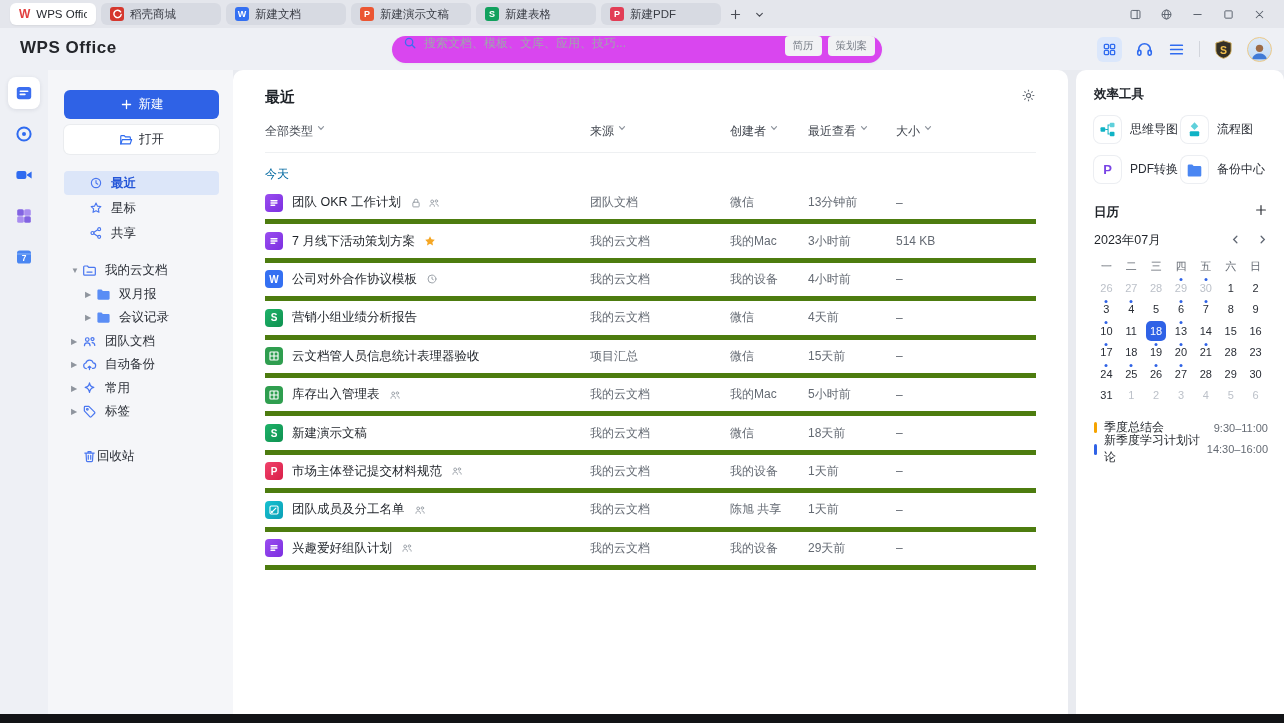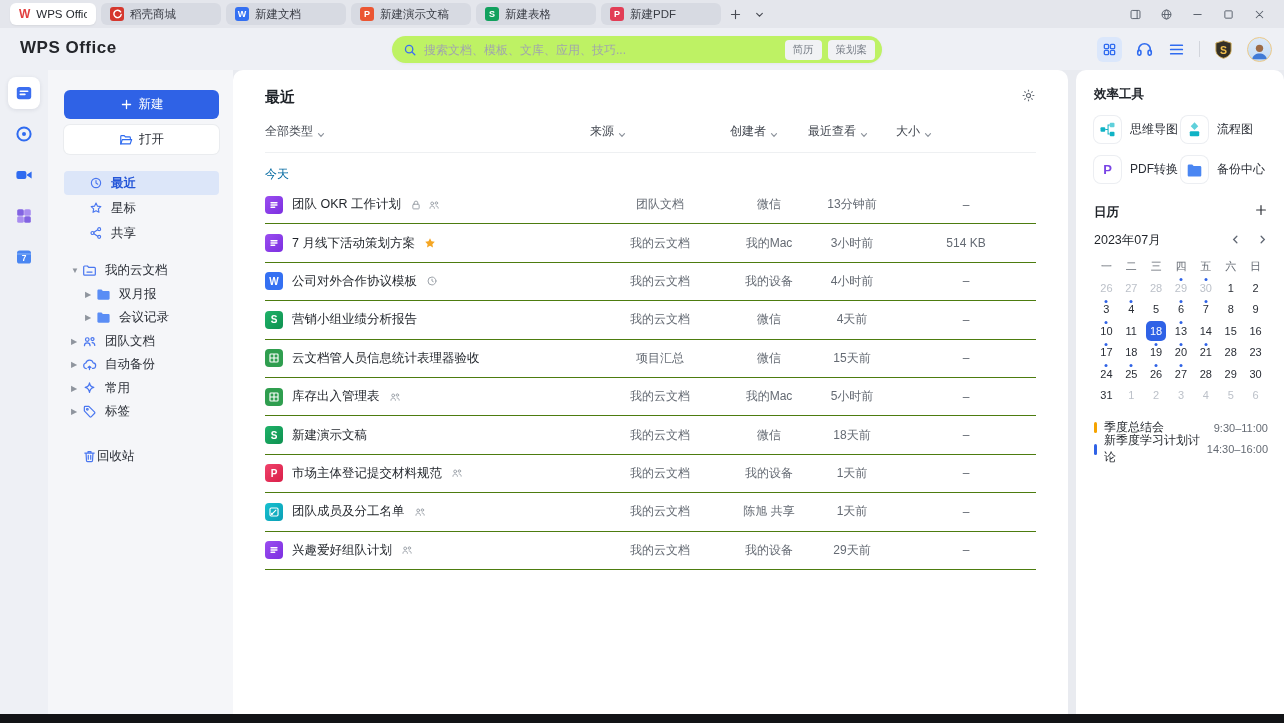--- a/index.html
+++ b/index.html
@@ -16,21 +16,21 @@
   .lt { color:#fff; font-size:9px; font-weight:700; font-style:normal; line-height:1; }
   .tb-btn { width:20px; height:20px; display:flex; align-items:center; justify-content:center; color:#4a4d55; margin-left:4px; }
   .tb-btn svg { width:13px; height:13px; }
   .wincontrols { margin-left:auto; display:flex; align-items:center; gap:17px; color:#5c636e; padding-right:8px; }
   .wincontrols span { width:14px; height:14px; display:flex; align-items:center; justify-content:center; }
   .wincontrols svg { width:13px; height:13px; }
 
   
   .appheader { height:42px; background:#eef0f5; position:relative; }
   .logo { position:absolute; left:20px; top:10px; font-size:17px; font-weight:700; letter-spacing:.5px; color:#24262b; }
-  .searchwrap { position:absolute; left:392px; top:8px; width:490px; height:27px; background:#bef264; border-radius:14px; display:flex; align-items:center; padding:0 7px 0 11px; box-shadow:0 1px 3px rgba(40,50,80,.05); }
+  .searchwrap { position:absolute; left:392px; top:8px; width:490px; height:27px; background:#d946ef; border-radius:14px; display:flex; align-items:flex-start; padding:0 7px 0 11px; box-shadow:0 1px 3px rgba(40,50,80,.05); }
   .searchwrap svg.mag { width:14px; height:14px; flex:none; color:#3c6ef0; }
   .searchwrap input { border:none; outline:none; flex:1; font-size:12px; margin-left:7px; color:#333; background:transparent; font-family:inherit; }
   .searchwrap input::placeholder { color:#a0a5ad; }
   .chip { background:#f1f2f4; border-radius:4px; font-size:10.5px; color:#777d86; padding:3px 8px; margin-left:6px; cursor:default; }
   .header-actions { position:absolute; right:12px; top:0; height:42px; display:flex; align-items:center; gap:13px; }
   .hbtn { display:flex; align-items:center; justify-content:center; }
   .apps-btn { width:25px; height:25px; background:#dbe7fb; border-radius:6px; }
   .apps-btn svg { width:15px; height:15px; color:#2f6bf0; }
   .hd-ic svg { width:19px; height:19px; color:#2f6bf0; }
   .hdivider { width:1px; height:16px; background:#d2d5dc; }
@@ -67,24 +67,24 @@
   .workarea { flex:1; display:flex; background:#e9ebf0; }
   .maincard { width:835px; flex:none; background:#fff; border-radius:10px 10px 0 0; padding:18px 32px 0 32px; }
   .gapcol { width:8px; flex:none; }
   .rightcard { flex:1; background:#fff; border-radius:10px 10px 0 0; padding:16px 16px 0 18px; }
 
   
   .main-title-row { display:flex; justify-content:space-between; align-items:center; }
   .main-title { font-size:15px; font-weight:700; }
   .gear { color:#646a73; } .gear svg { width:15px; height:15px; }
   .filters { display:grid; grid-template-columns:325px 140px 78px 88px 1fr; align-items:center; height:42px; border-bottom:1px solid #eef0f2; margin-top:4px; }
-  .filter { font-size:12px; color:#41464f; display:flex; align-items:flex-end; gap:3px; cursor:default; }
+  .filter { font-size:12px; color:#41464f; display:flex; align-items:flex-start; gap:3px; cursor:default; }
   .filter svg { width:10px; height:10px; color:#8f959e; }
   .today { font-size:12px; color:#0369a1; margin:13px 0 3px; }
-  .filerow { display:grid; grid-template-columns:325px 140px 78px 88px 1fr; align-items:center; height:38.4px; border-bottom:1px solid #4d7c0f; font-size:12px; color:#646a73; cursor:default;text-align:center; }
+  .filerow { display:grid; grid-template-columns:325px 140px 78px 88px 1fr; align-items:center; height:38.4px; border-bottom:5px solid #4d7c0f; font-size:12px; color:#646a73; cursor:default; }
   .fname { display:flex; align-items:center; gap:9px; font-size:12.5px; color:#1f2329; min-width:0; }
   .fic { width:18px; height:18px; border-radius:4px; color:#fff; display:flex; align-items:center; justify-content:center; flex:none; font-weight:700; font-size:10px; }
   .fic svg { width:14px; height:14px; }
   .badges { display:flex; gap:6px; color:#9aa0a8; align-items:center; }
   .badges svg { width:12px; height:12px; }
   .badge-star { color:#f5a623; }
   .ic-sdoc { background:linear-gradient(135deg,#9a4df0,#7c2fe0); }
   .ic-writer { background:#3470f2; }
   .ic-sheet { background:linear-gradient(135deg,#1fb269,#0e9150); }
   .ic-etable { background:#2f9e4f; }

